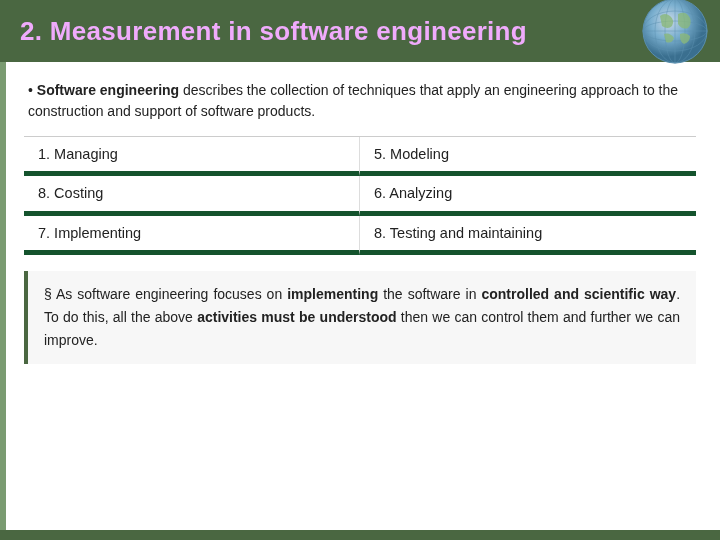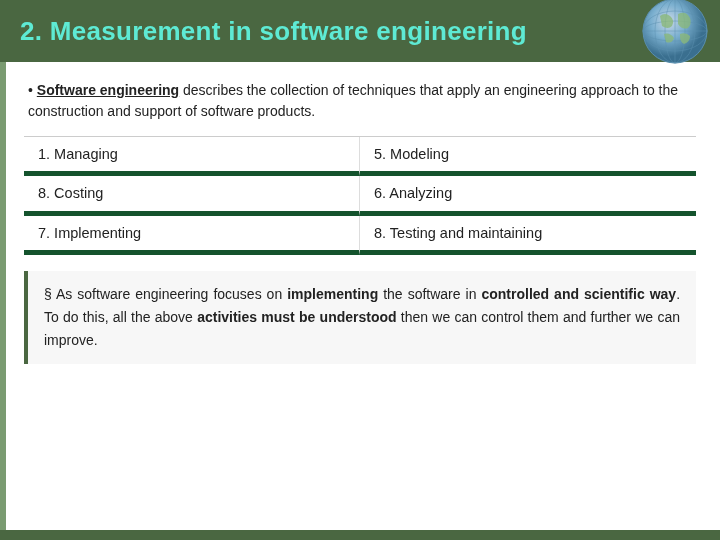--- a/index.html
+++ b/index.html
@@ -28,21 +28,21 @@
       background: #4a6741;
       width: 100%;
       height: 62px;
       display: flex;
       align-items: center;
       padding: 0 20px;
       position: relative;
     }
 
     .header-title {
-      color: #5eead4;
+      color: #f0abfc;
       font-size: 26px;
       font-weight: bold;
       letter-spacing: 0.3px;
     }
 
     .globe-icon-container {
       position: absolute;
       right: 10px;
       top: 50%;
       transform: translateY(-50%);
@@ -65,21 +65,20 @@
 
     .bullet-text {
       font-size: 14px;
       color: #222;
       line-height: 1.5;
       margin-left: 4px;
     }
 
     .bullet-text .bold {
       font-weight: bold;
-      text-decoration: underline;
     }
 
     .list-grid {
       display: grid;
       grid-template-columns: 1fr 1fr;
       margin-bottom: 16px;
       border-top: 1px solid #ccc;
     }
 
     .list-cell {

